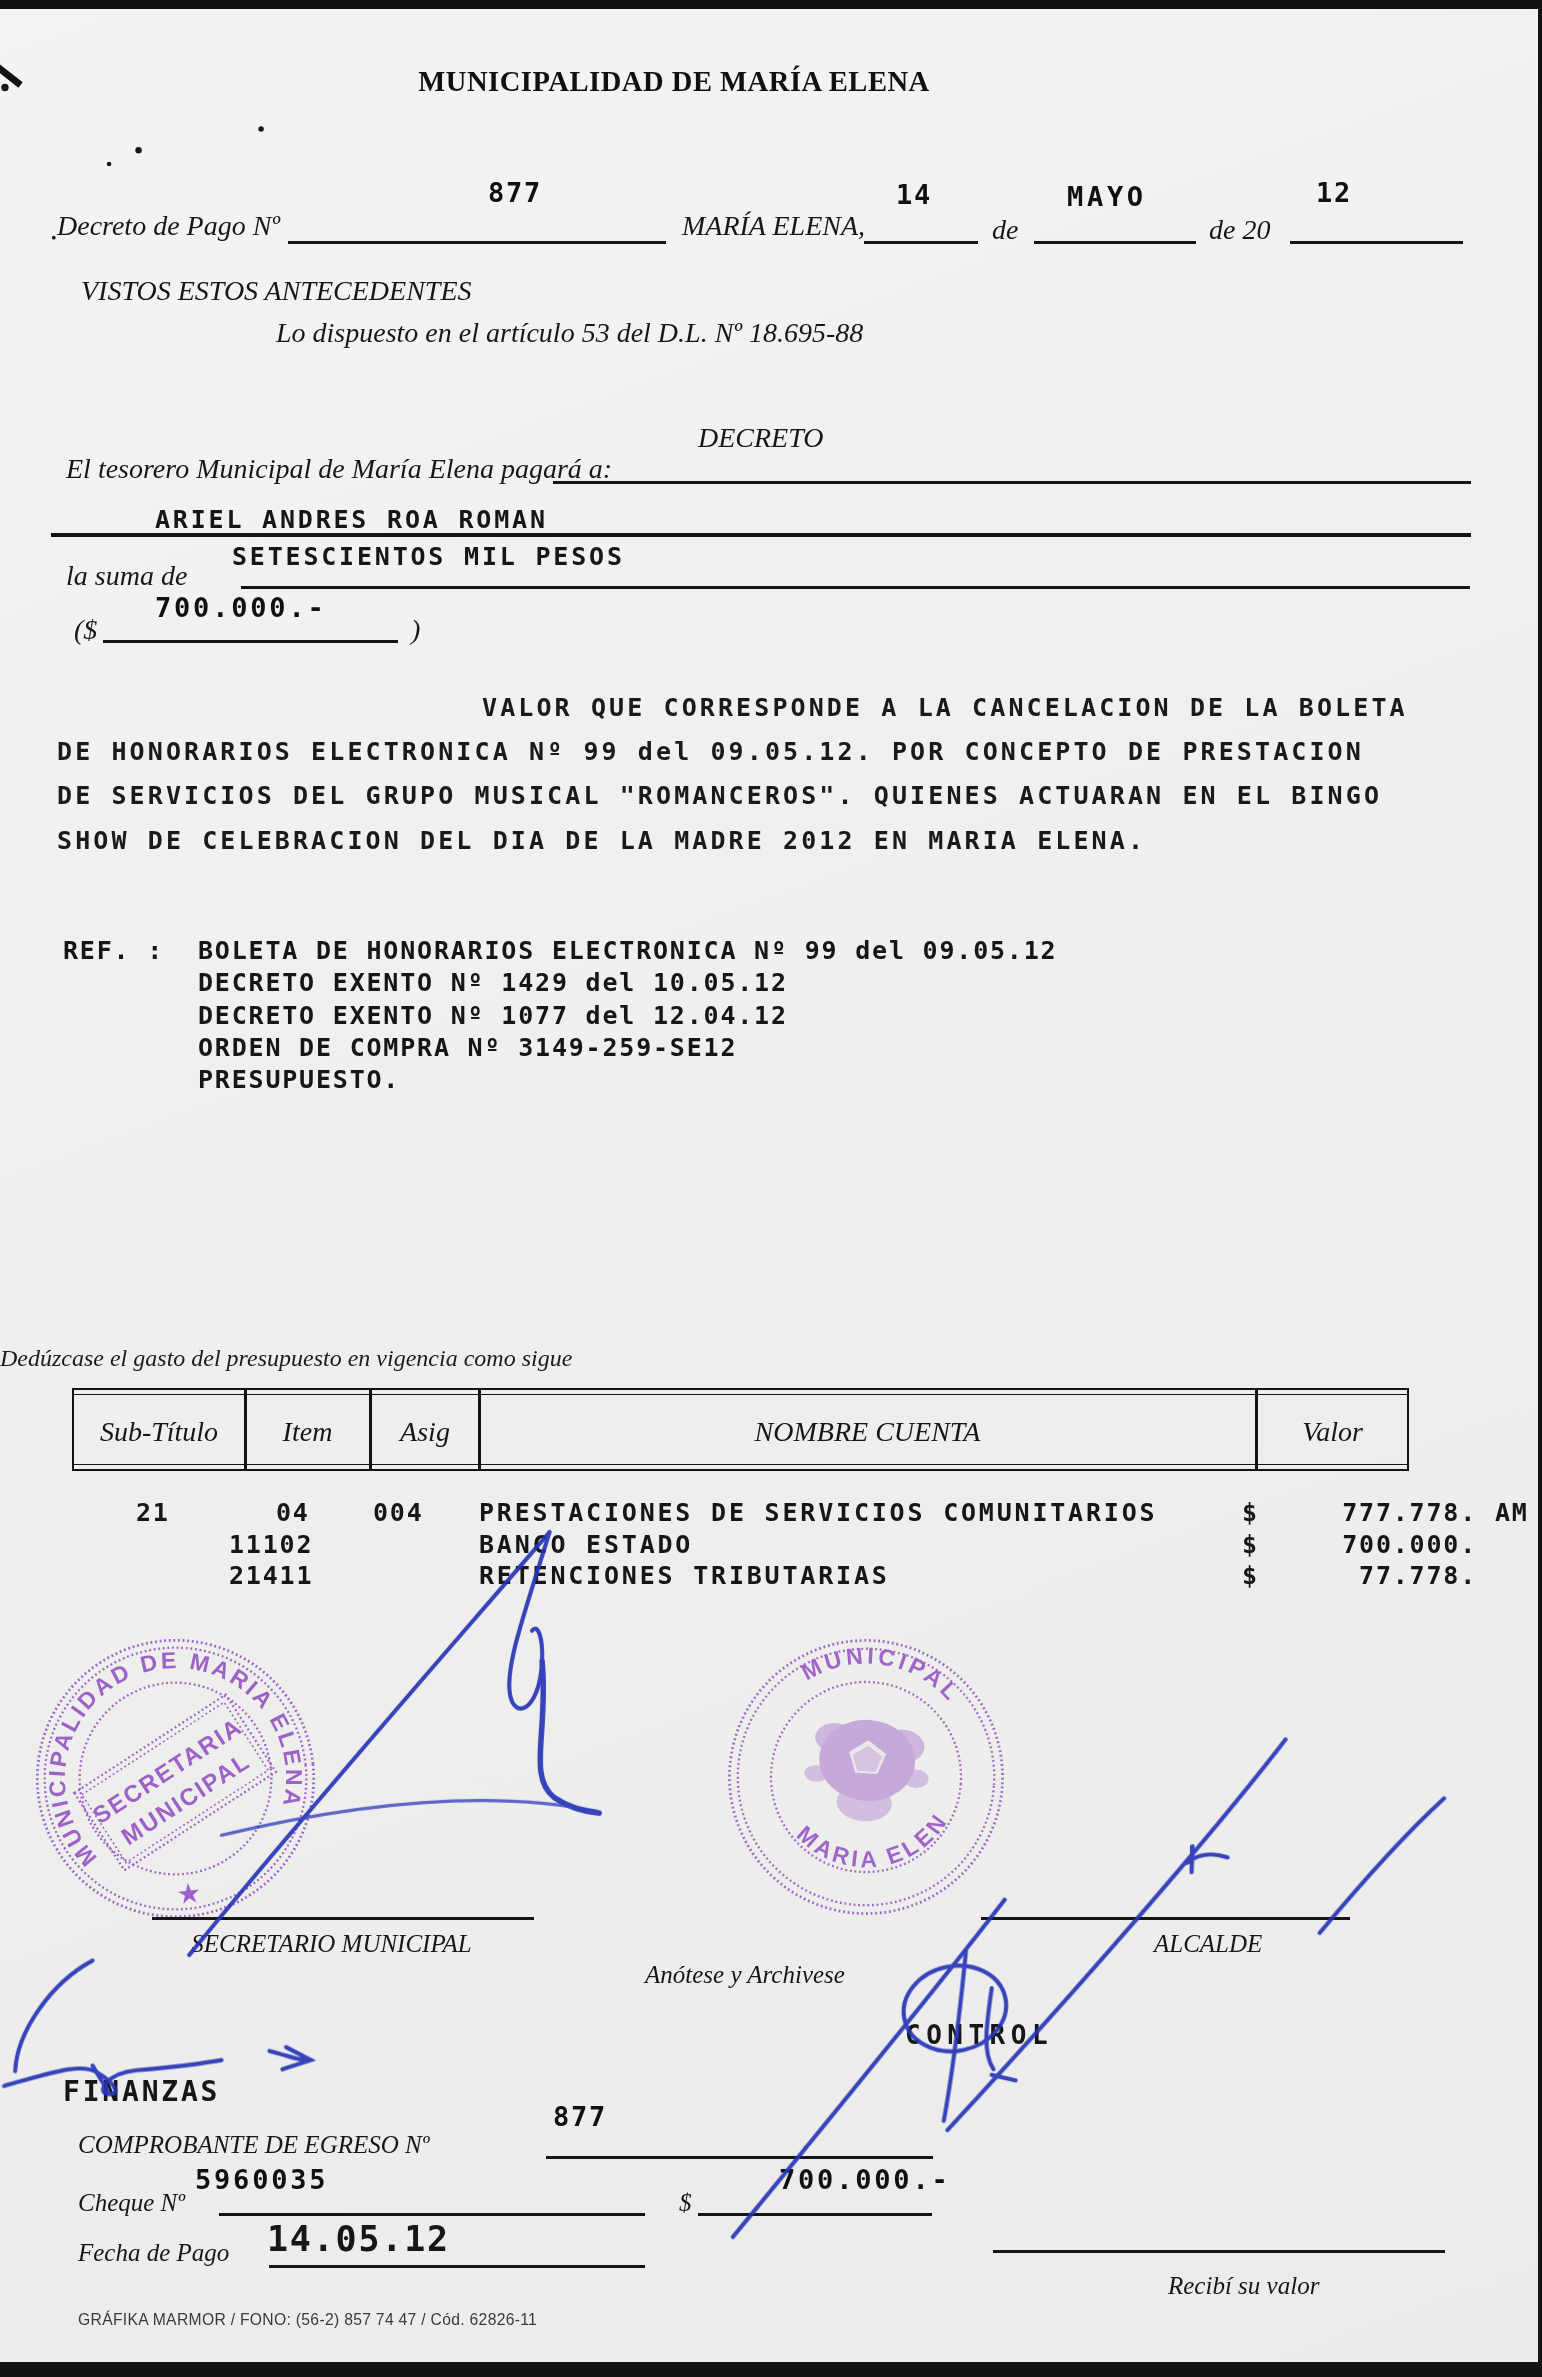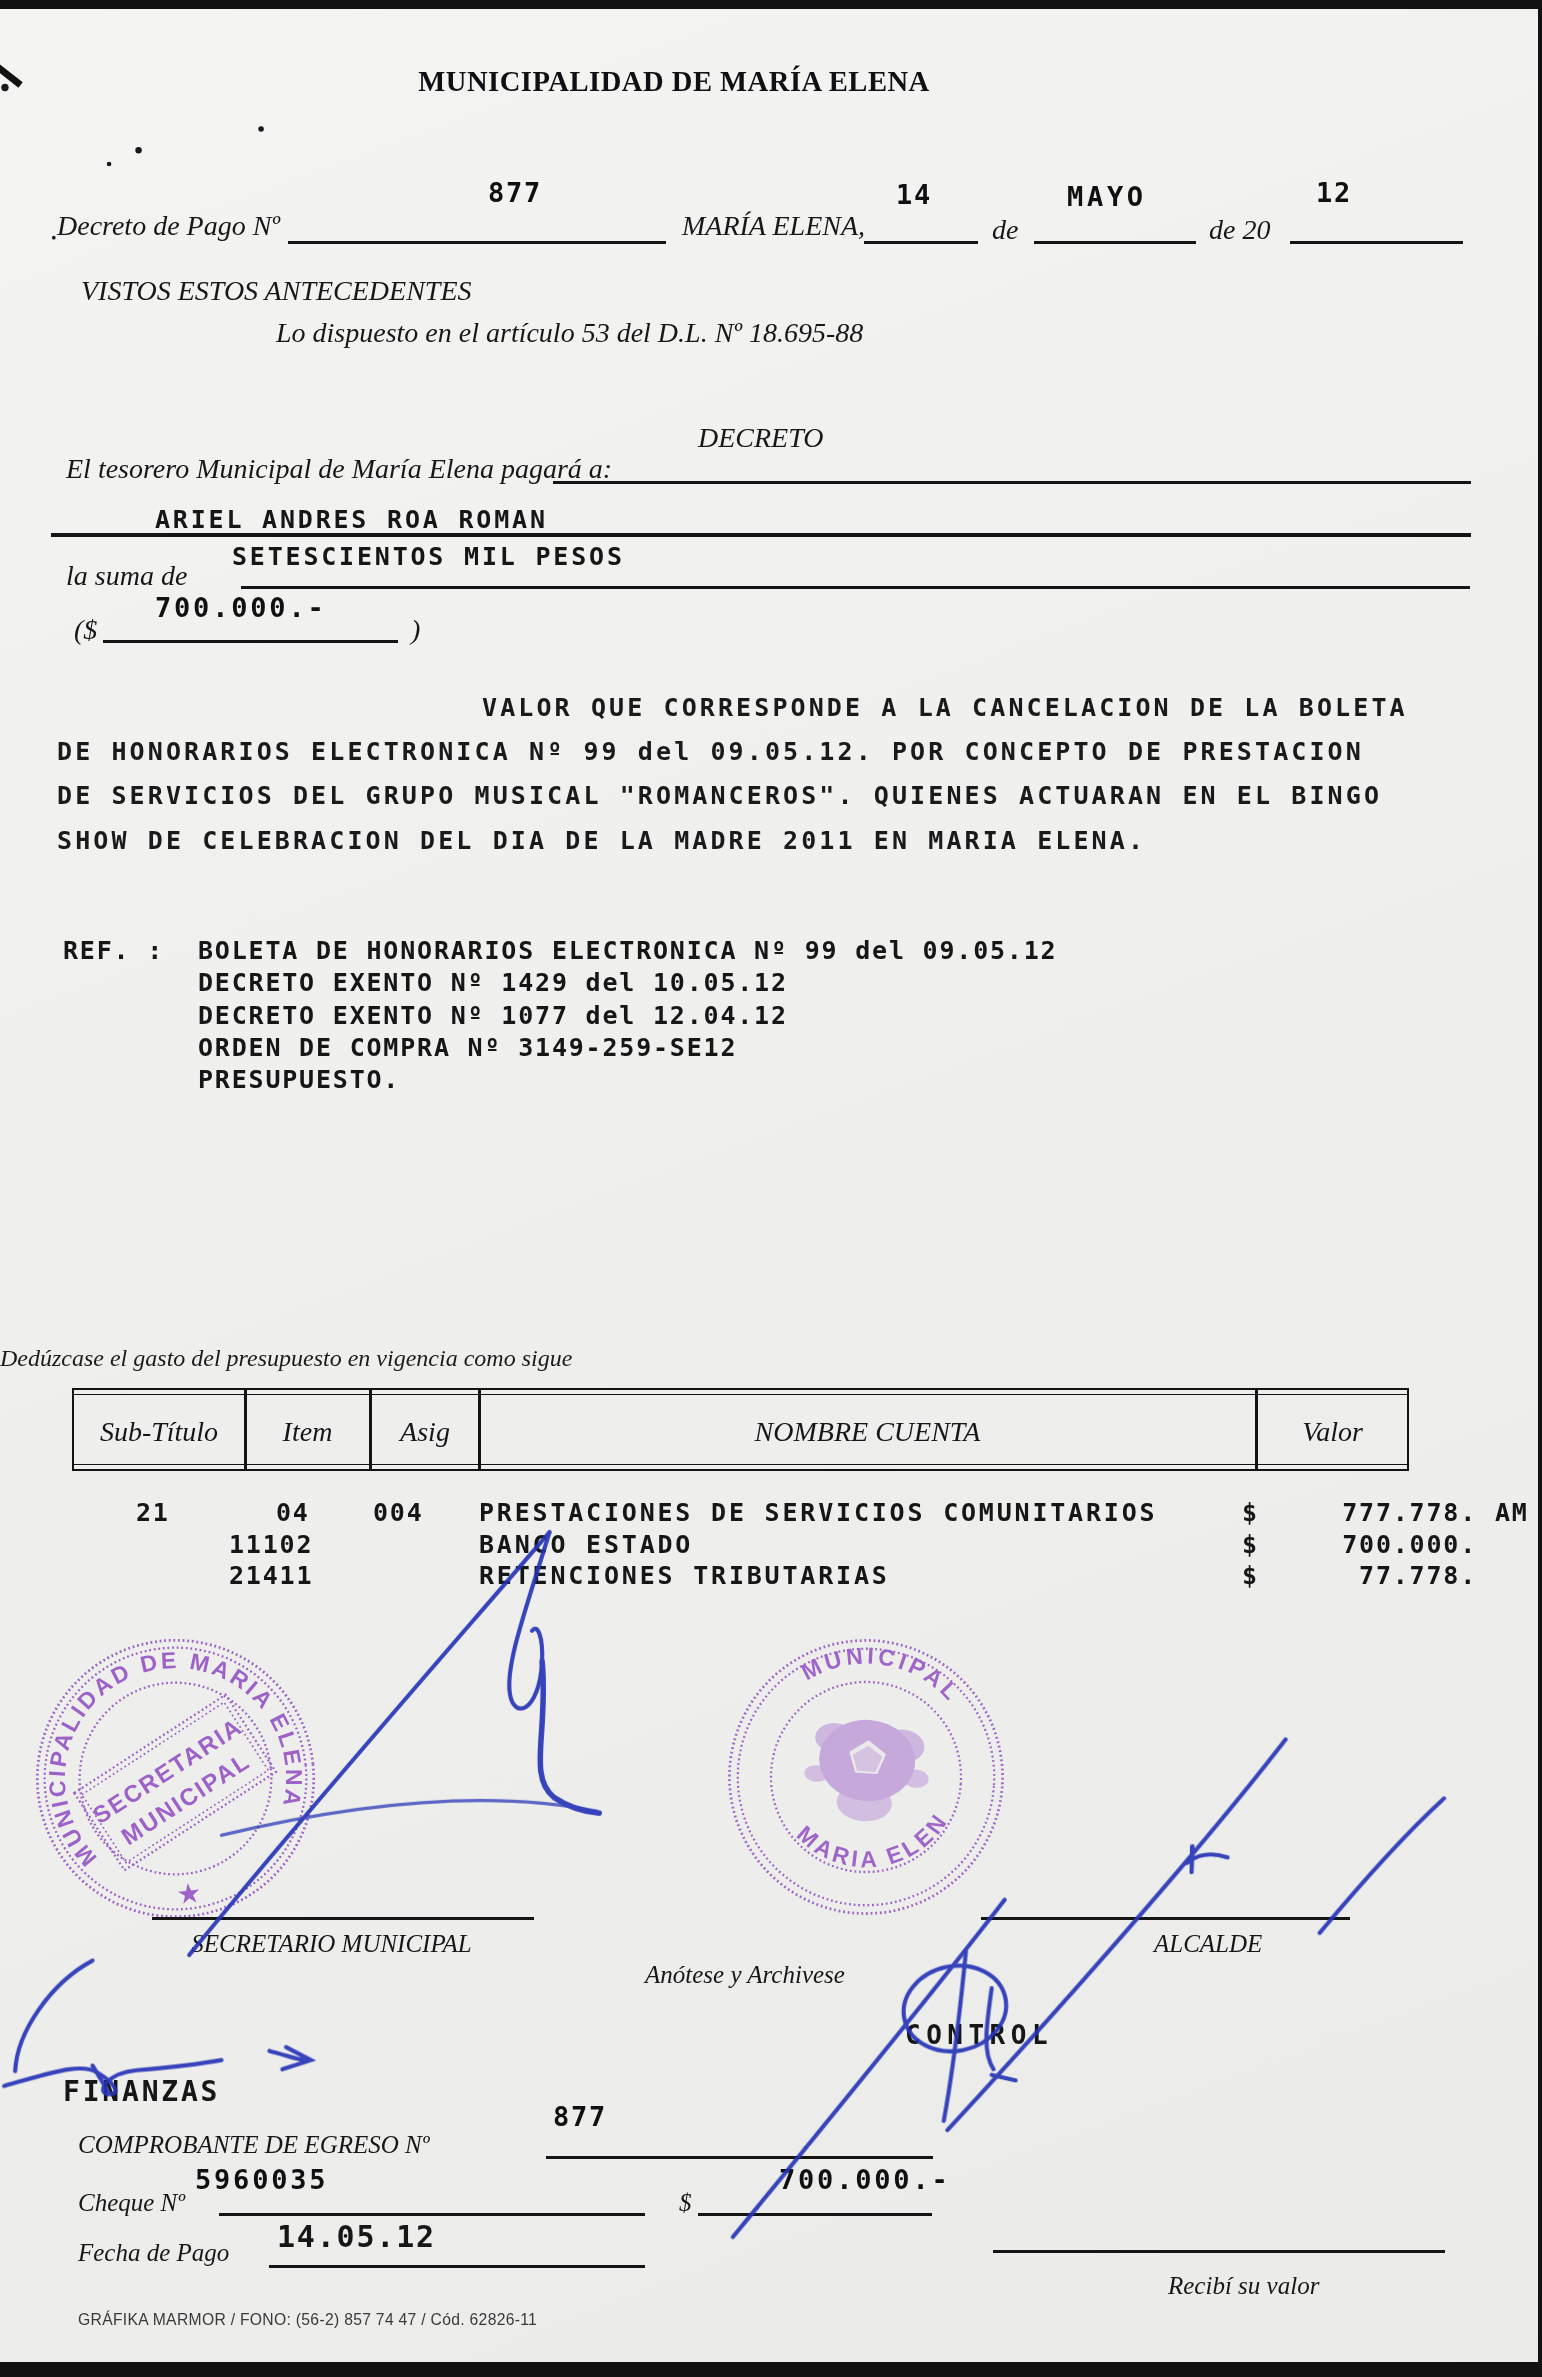--- a/index.html
+++ b/index.html
@@ -58,21 +58,21 @@
   <div class="abs lbl" style="left:66px;top:560px;">la suma de</div>
   <div class="rule" style="left:241px;top:586px;width:1229px;"></div>
   <div class="abs type-lg" style="left:155px;top:592px;letter-spacing:2.8px;">700.000.-</div>
   <div class="abs lbl" style="left:74px;top:614px;">($</div>
   <div class="rule" style="left:103px;top:640px;width:295px;"></div>
   <div class="abs lbl" style="left:411px;top:614px;">)</div>
 
   <div class="abs body-line" style="left:482px;top:693px;">VALOR QUE CORRESPONDE A LA CANCELACION DE LA BOLETA</div>
   <div class="abs body-line" style="left:57px;top:737px;">DE HONORARIOS ELECTRONICA Nº 99 del 09.05.12. POR CONCEPTO DE PRESTACION</div>
   <div class="abs body-line" style="left:57px;top:781px;">DE SERVICIOS DEL GRUPO MUSICAL "ROMANCEROS". QUIENES ACTUARAN EN EL BINGO</div>
-  <div class="abs body-line" style="left:57px;top:826px;">SHOW DE CELEBRACION DEL DIA DE LA MADRE 2011 EN MARIA ELENA.</div>
+  <div class="abs body-line" style="left:57px;top:826px;">SHOW DE CELEBRACION DEL DIA DE LA MADRE 2012 EN MARIA ELENA.</div>
 
   <div class="abs type" style="left:63px;top:936px;">REF. :</div>
   <div class="abs type" style="left:198px;top:936px;">BOLETA DE HONORARIOS ELECTRONICA Nº 99 del 09.05.12</div>
   <div class="abs type" style="left:198px;top:968px;">DECRETO EXENTO Nº 1429 del 10.05.12</div>
   <div class="abs type" style="left:198px;top:1001px;">DECRETO EXENTO Nº 1077 del 12.04.12</div>
   <div class="abs type" style="left:198px;top:1033px;">ORDEN DE COMPRA Nº 3149-259-SE12</div>
   <div class="abs type" style="left:198px;top:1065px;">PRESUPUESTO.</div>
 
   <div class="abs cap" style="left:0;top:1345px;width:1543px;text-align:left;">Dedúzcase el gasto del presupuesto en vigencia como sigue</div>
 
@@ -167,21 +167,21 @@
   <div class="abs type" style="left:63px;top:2075px;font-size:28px;letter-spacing:2.8px;">FINANZAS</div>
   <div class="abs type-lg" style="left:553px;top:2101px;">877</div>
   <div class="abs lbl-sm" style="left:78px;top:2131px;">COMPROBANTE DE EGRESO Nº</div>
   <div class="rule" style="left:546px;top:2156px;width:387px;"></div>
   <div class="abs type-lg" style="left:195px;top:2164px;letter-spacing:2.8px;">5960035</div>
   <div class="abs type-lg" style="left:779px;top:2164px;letter-spacing:2.8px;">700.000.-</div>
   <div class="abs lbl-sm" style="left:78px;top:2189px;">Cheque Nº</div>
   <div class="rule" style="left:219px;top:2213px;width:426px;"></div>
   <div class="abs lbl-sm" style="left:679px;top:2189px;">$</div>
   <div class="rule" style="left:698px;top:2213px;width:234px;"></div>
-  <div class="abs type" style="left:277px;top:2219px;font-size:30px;">14.05.12</div>
+  <div class="abs type" style="left:267px;top:2219px;font-size:35px;">14.05.12</div>
   <div class="abs lbl-sm" style="left:78px;top:2239px;">Fecha de Pago</div>
   <div class="rule" style="left:269px;top:2265px;width:376px;"></div>
   <div class="rule" style="left:993px;top:2250px;width:452px;"></div>
   <div class="abs lbl-sm" style="left:1168px;top:2272px;">Recibí su valor</div>
   <div class="abs" style="left:78px;top:2311px;font-family:'Liberation Sans',sans-serif;font-size:15.7px;color:#3a3a3a;letter-spacing:0.3px;">GRÁFIKA MARMOR  / FONO: (56-2) 857 74 47 / Cód. 62826-11</div>
 
   <svg style="position:absolute;left:0;top:0;pointer-events:none;" width="1543" height="2377" viewBox="0 0 1674 2580">
     <g stroke="#2734b6" stroke-width="4.5" fill="none" stroke-linecap="round" opacity=".92">
 
       <path d="M 205 2122 C 330 1968 500 1775 596 1663"></path>

